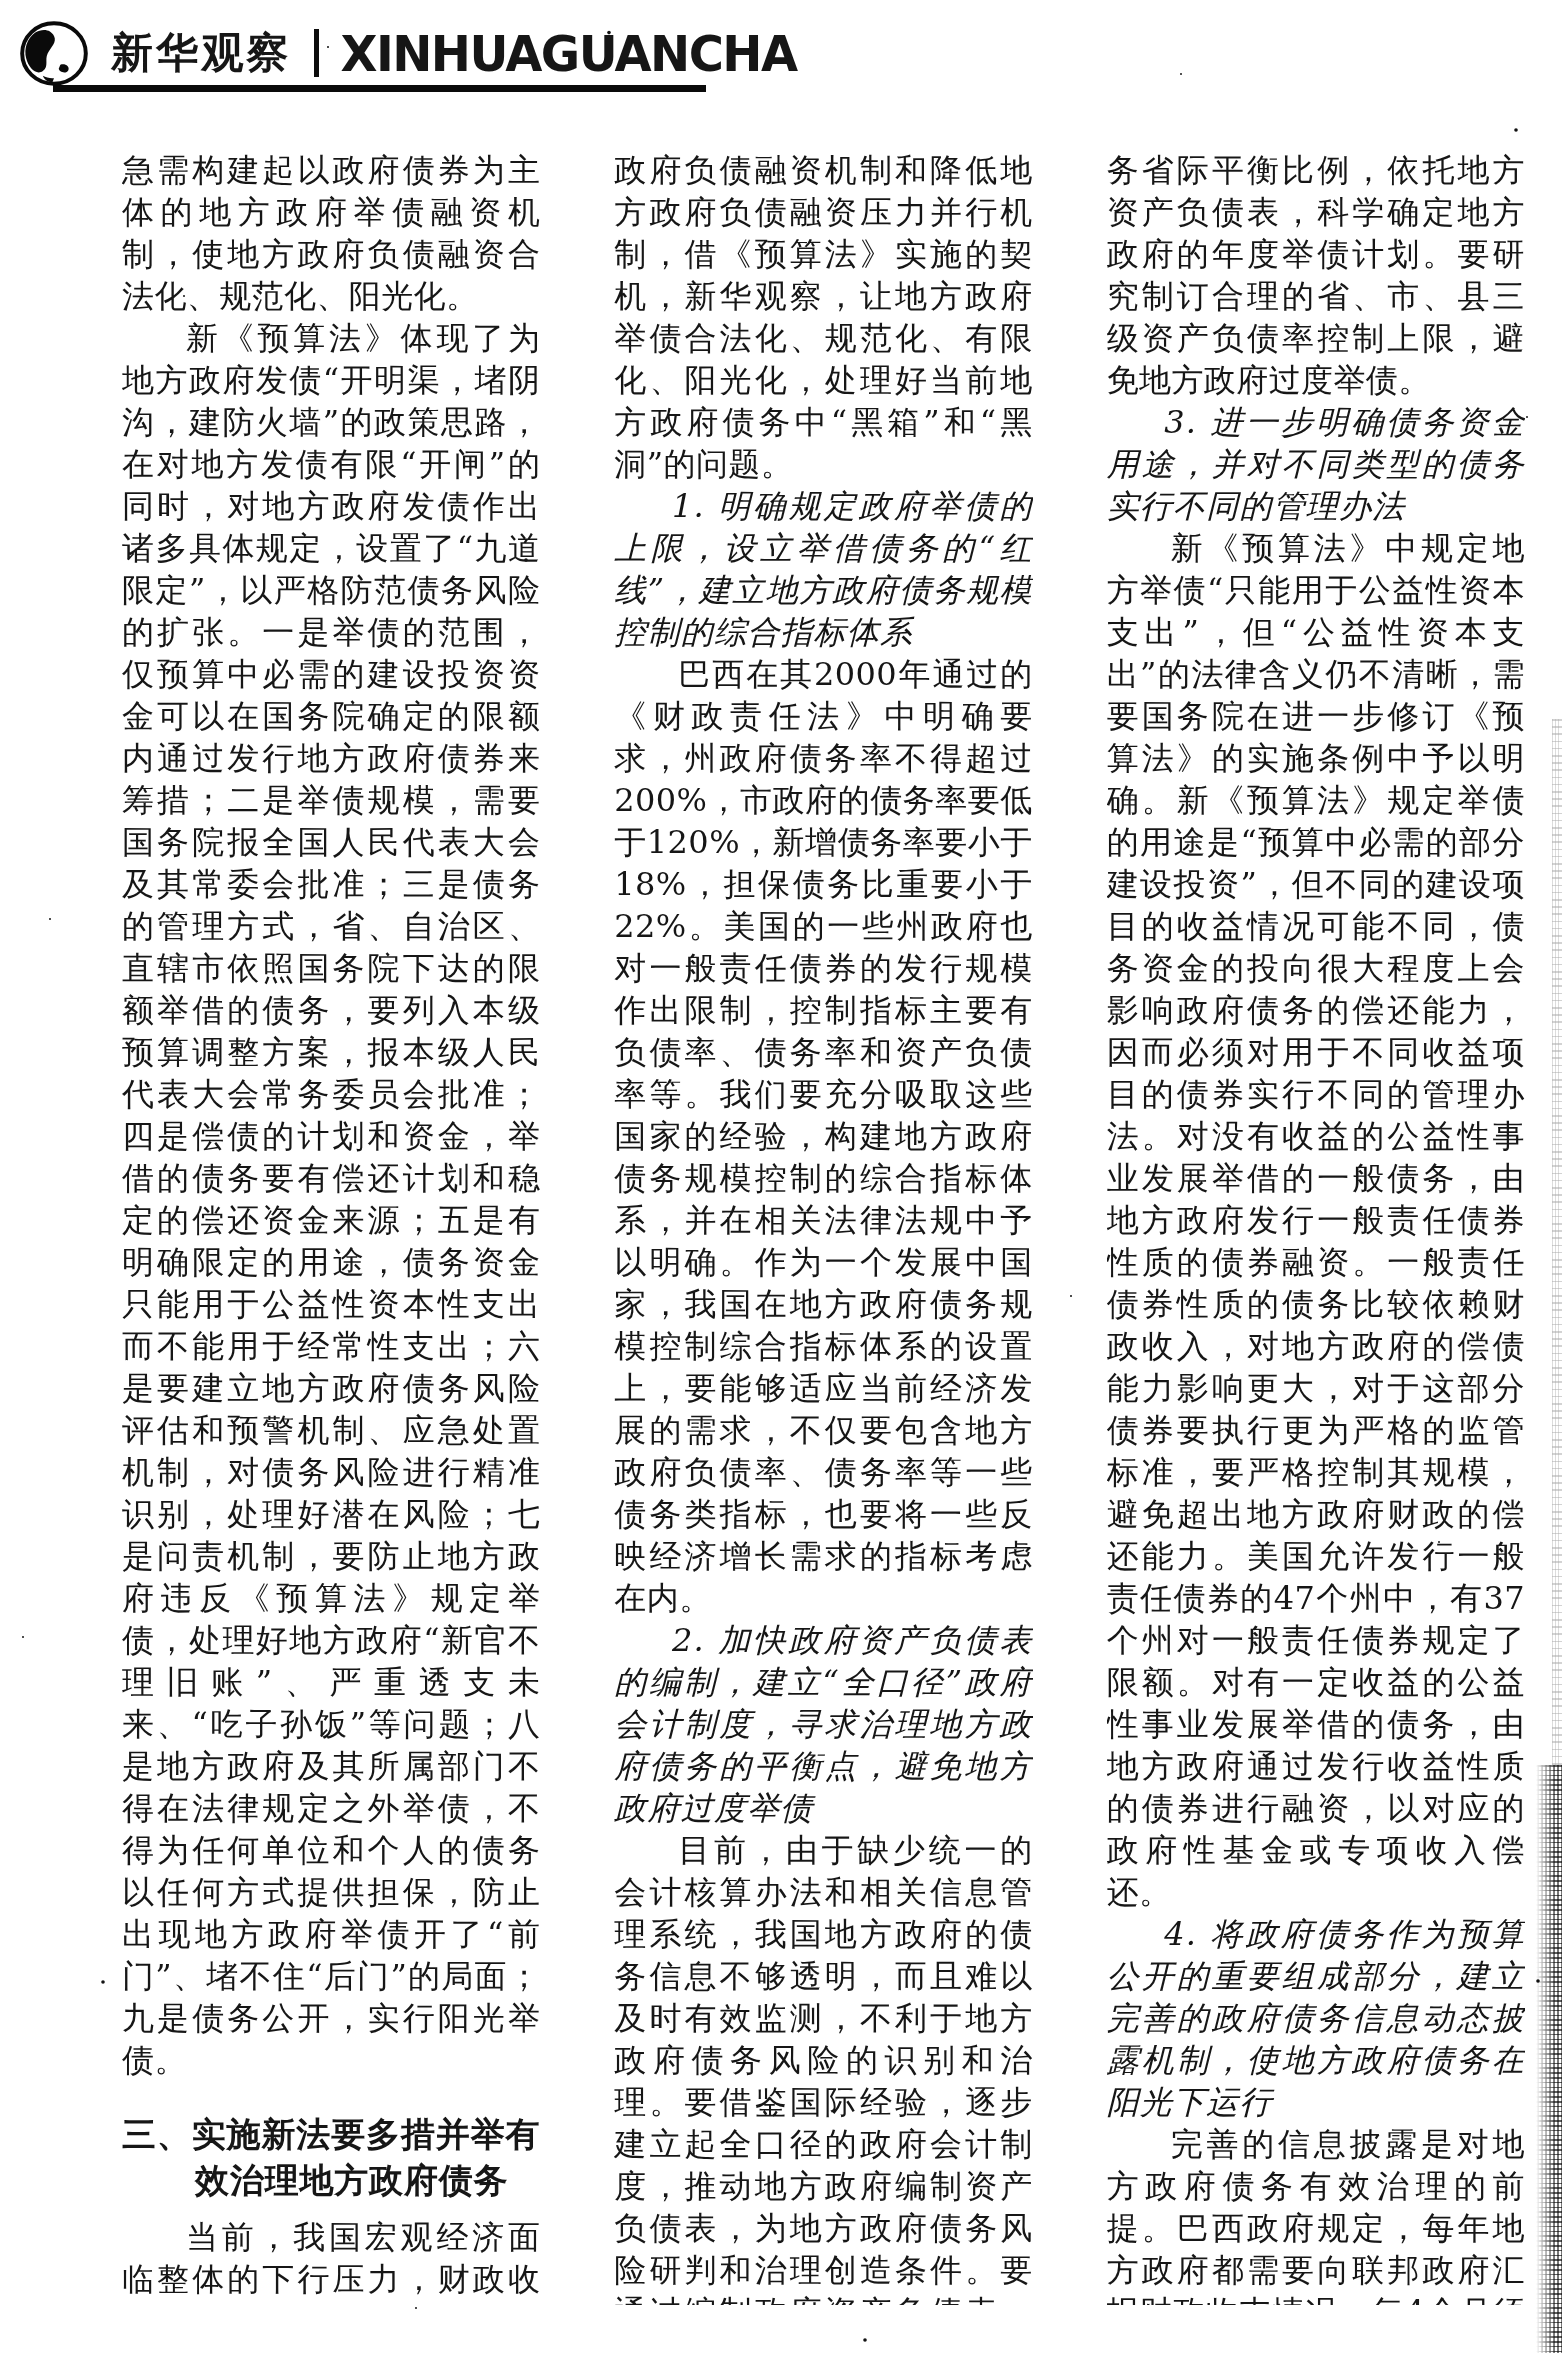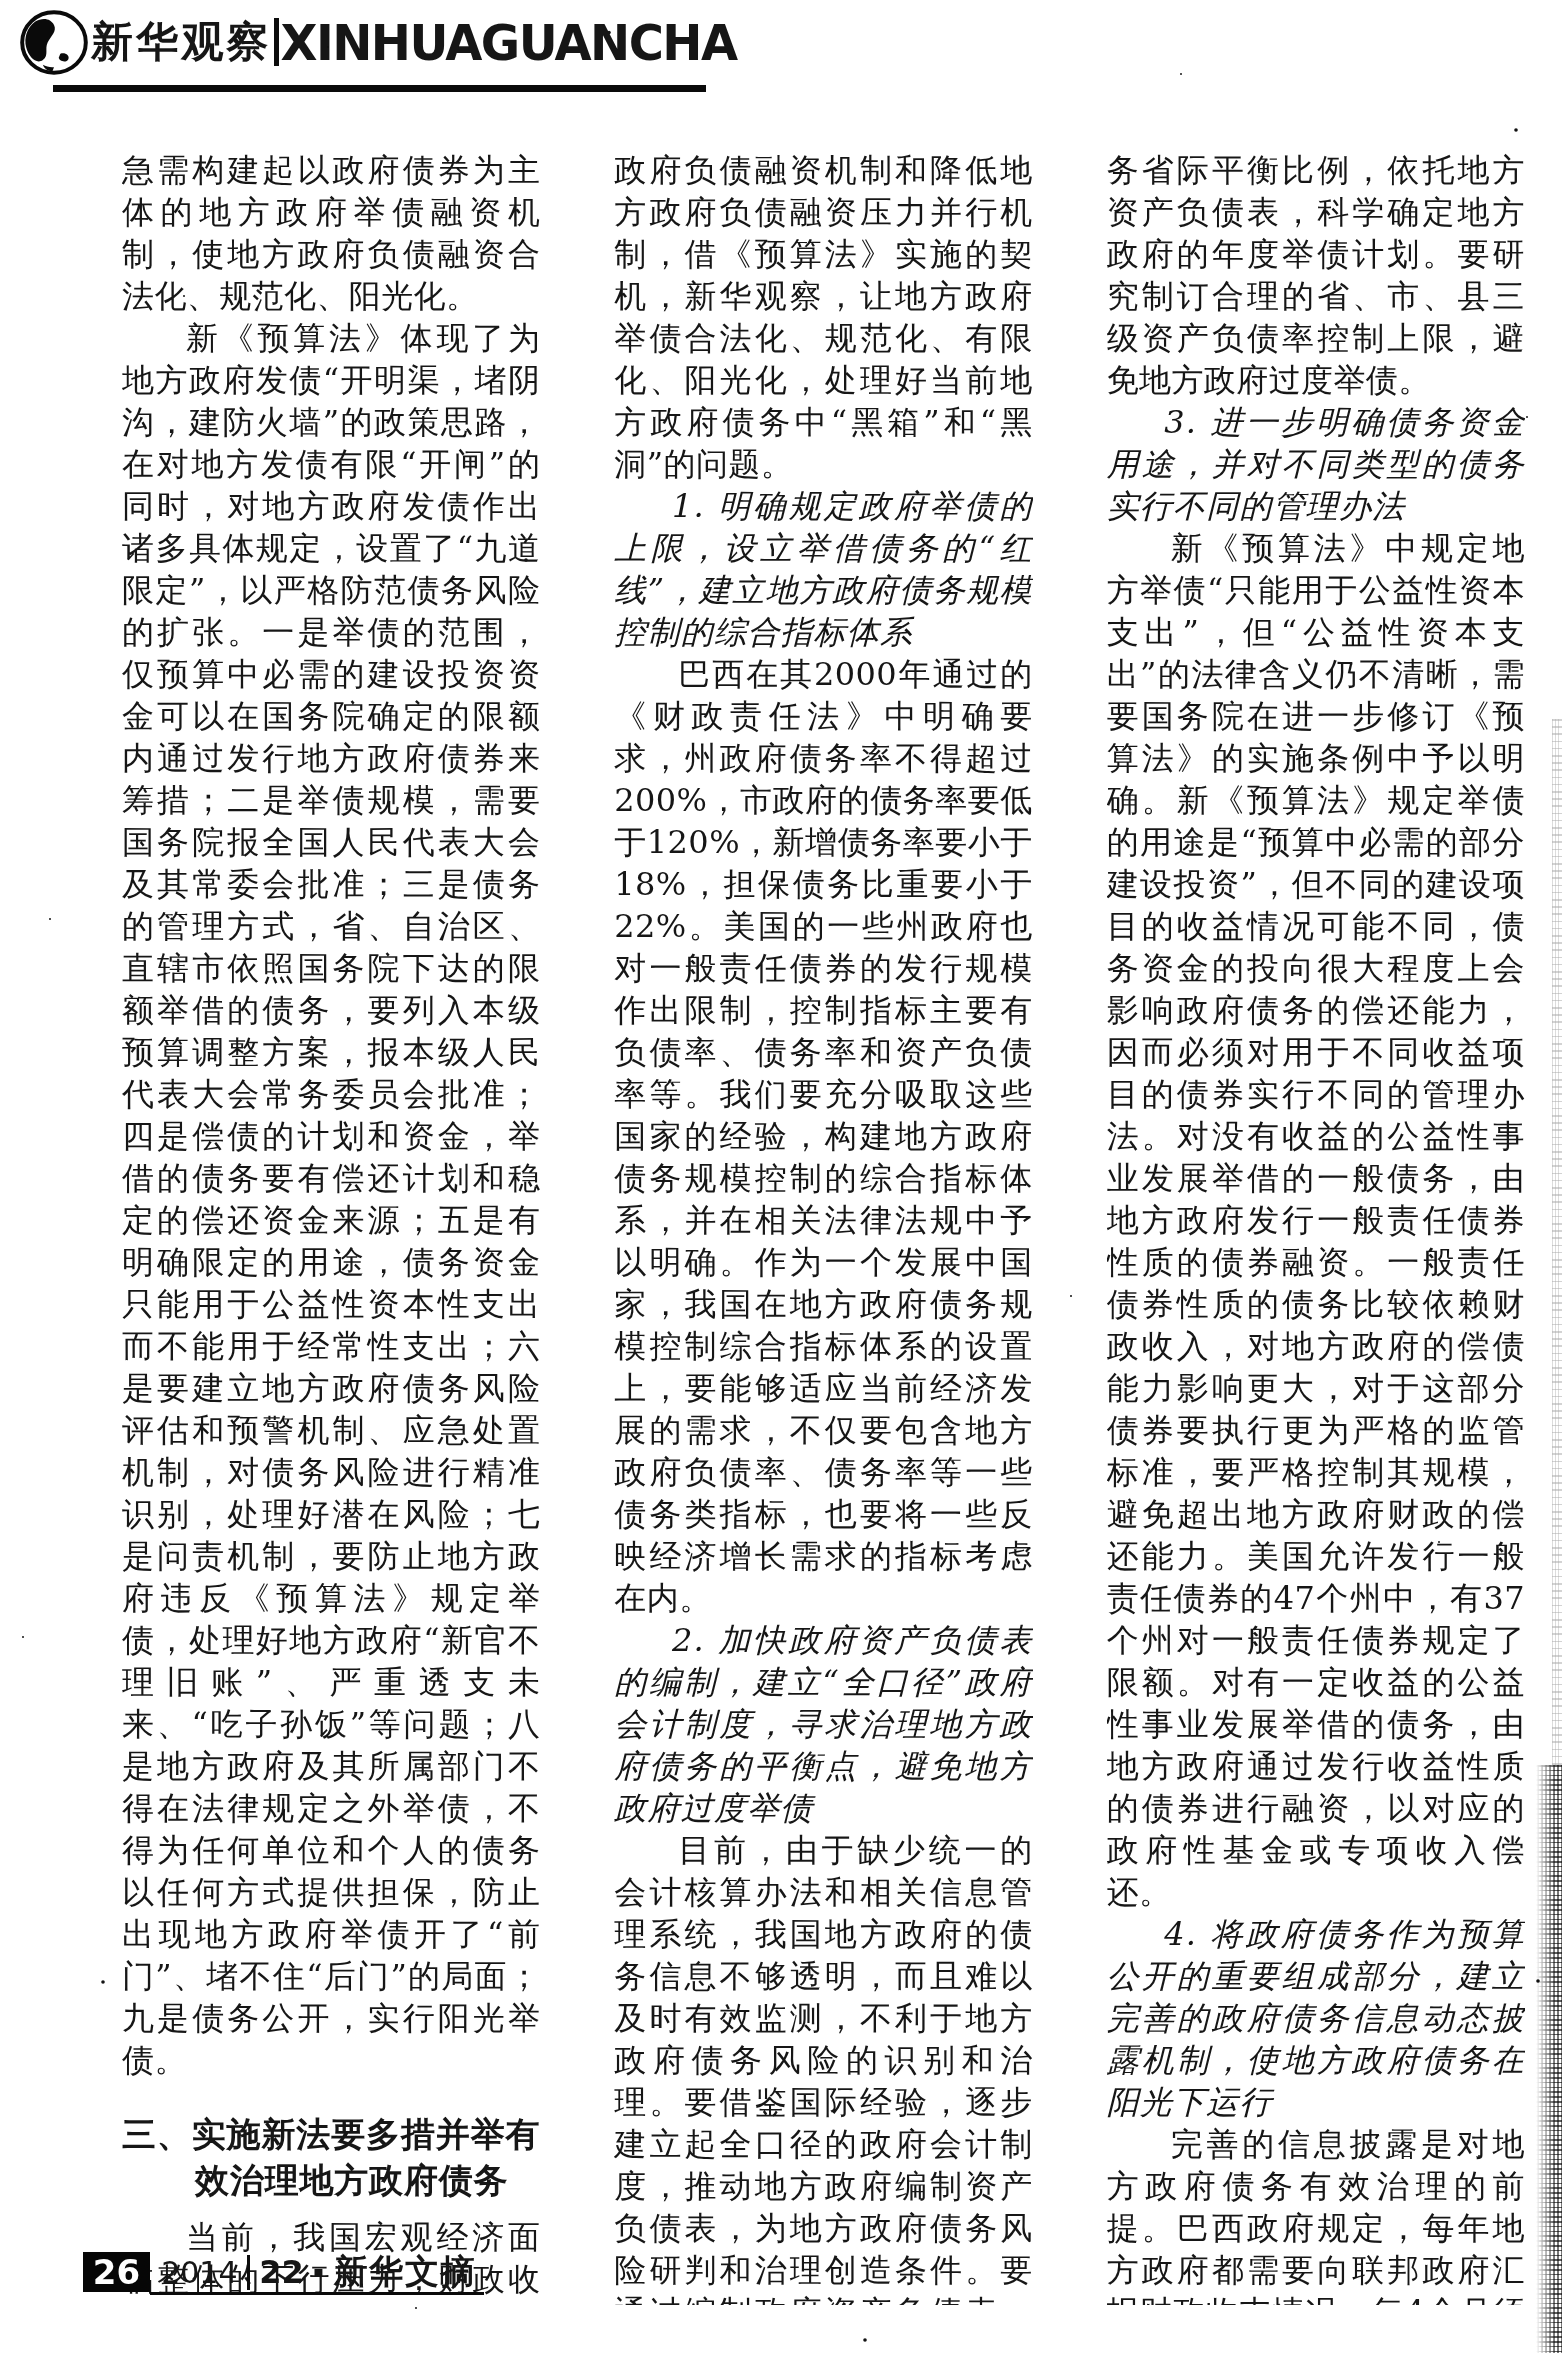--- a/index.html
+++ b/index.html
@@ -10,25 +10,25 @@
     background: #ffffff;
     overflow: hidden;
     font-family: "DejaVu Serif", "Liberation Serif", serif;
     color: #161616;
   }
 
   
   .header {
     position: absolute;
     left: 19px;
-    top: 7px;
+    top: 18px;
     height: 70px;
     display: flex;
     align-items: center;
-    gap: 2px;
+    gap: 22px;
     text-align: center;
   }
   .globe { width: 70px; height: 67px; display: inline-block; }
   .cn-title {
     font-size: 42px;
     font-weight: 600;
     letter-spacing: 3.2px;
     font-family: "DejaVu Serif", "Liberation Serif", serif;
     white-space: nowrap;
   }
@@ -226,29 +226,19 @@
       </section>
     <section class="col">
         <div class="block para">务省际平衡比例，依托地方资产负债表，科学确定地方政府的年度举债计划。要研究制订合理的省、市、县三级资产负债率控制上限，避免地方政府过度举债。</div>
         <div class="block subhead indent">3. 进一步明确债务资金用途，并对不同类型的债务实行不同的管理办法</div>
         <div class="block para indent">新《预算法》中规定地方举债“只能用于公益性资本支出”，但“公益性资本支出”的法律含义仍不清晰，需要国务院在进一步修订《预算法》的实施条例中予以明确。新《预算法》规定举债的用途是“预算中必需的部分建设投资”，但不同的建设项目的收益情况可能不同，债务资金的投向很大程度上会影响政府债务的偿还能力，因而必须对用于不同收益项目的债券实行不同的管理办法。对没有收益的公益性事业发展举借的一般债务，由地方政府发行一般责任债券性质的债券融资。一般责任债券性质的债务比较依赖财政收入，对地方政府的偿债能力影响更大，对于这部分债券要执行更为严格的监管标准，要严格控制其规模，避免超出地方政府财政的偿还能力。美国允许发行一般责任债券的47个州中，有37个州对一般责任债券规定了限额。对有一定收益的公益性事业发展举借的债务，由地方政府通过发行收益性质的债券进行融资，以对应的政府性基金或专项收入偿还。</div>
         <div class="block subhead indent">4. 将政府债务作为预算公开的重要组成部分，建立完善的政府债务信息动态披露机制，使地方政府债务在阳光下运行</div>
         <div class="block para indent">完善的信息披露是对地方政府债务有效治理的前提。巴西政府规定，每年地方政府都需要向联邦政府汇报财政收支情况，每4个月须公开发布政府债务报告，在这种情形下社会各界都能成为地方政府债务的监管者，可以有效防控地方政府债务风险。要借新《预算法》强调预算公开的政策东风，着手建立完善的政府债务信息动态披露机制，让政府债务阳光化。要将地方政</div>
       </section>
   </main>
 
-  <footer class="footer">
-    <span class="pagenum-box">26</span>
-    <span class="foot-rest">
-      <span class="foot-year">2014</span>
-      <span class="foot-bar"></span>
-      <span class="foot-issue">22</span>
-      <span class="foot-bullet">▪</span>
-      <span class="foot-mag">新华文摘</span>
-    </span>
-  </footer>
 
   <div class="noise-edge-upper"></div>
   <div class="noise-edge"></div>
   <div class="speckles"></div>
 
 </div>
 
 
 </body></html>

